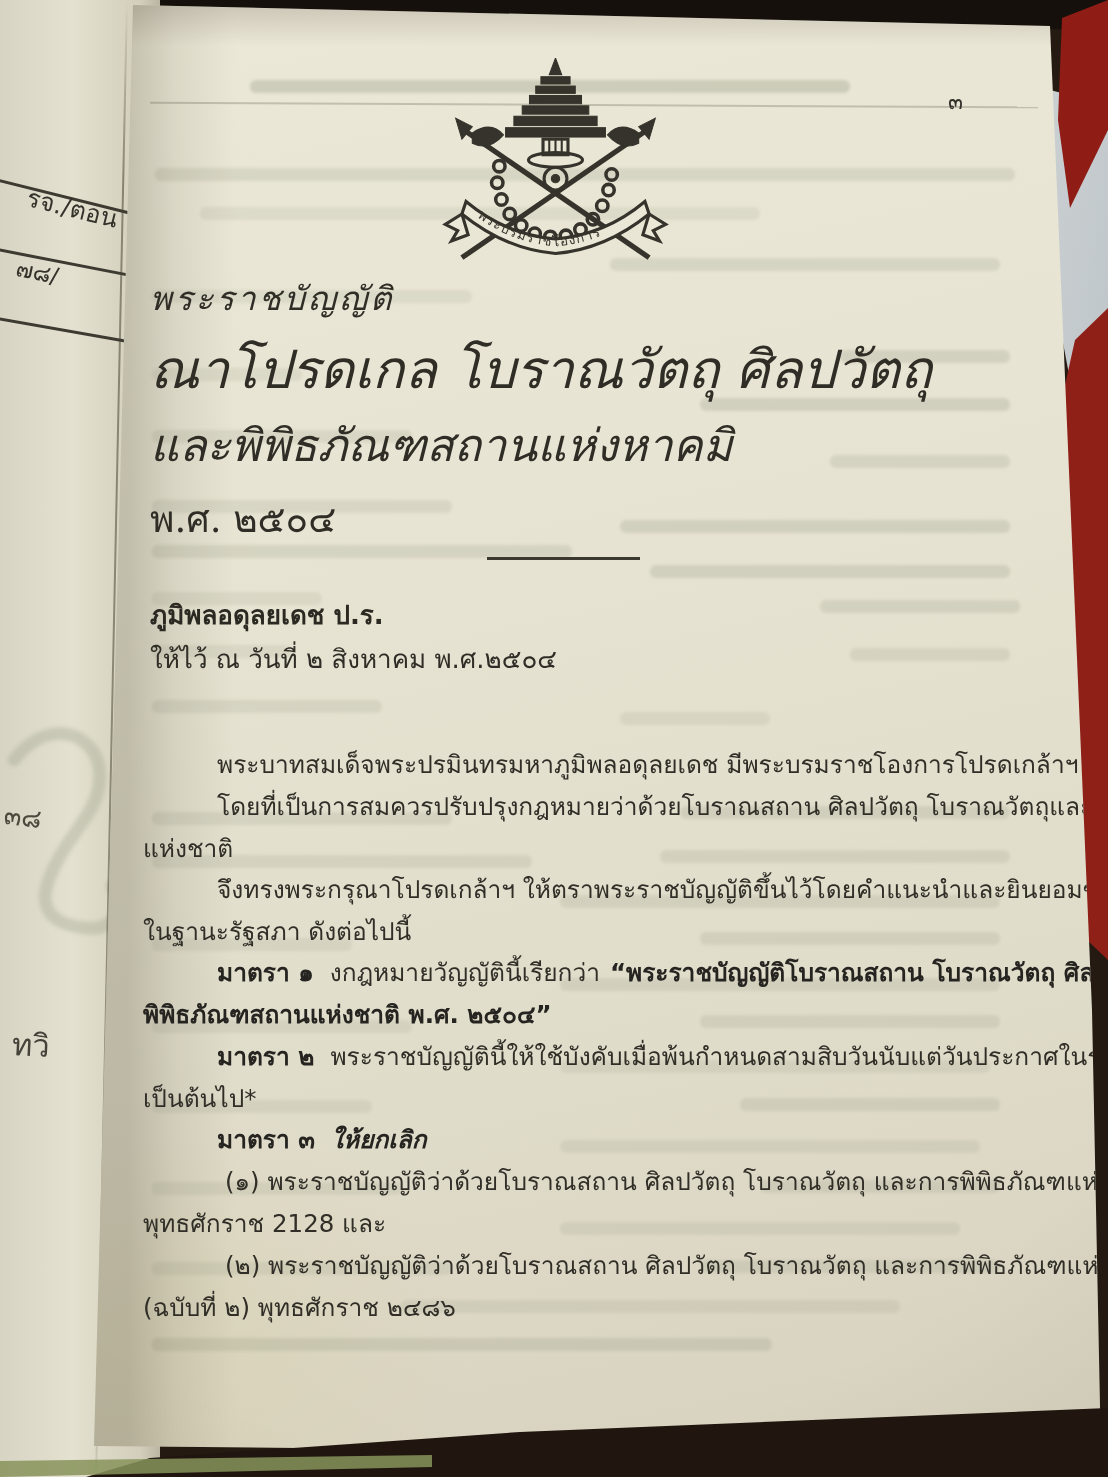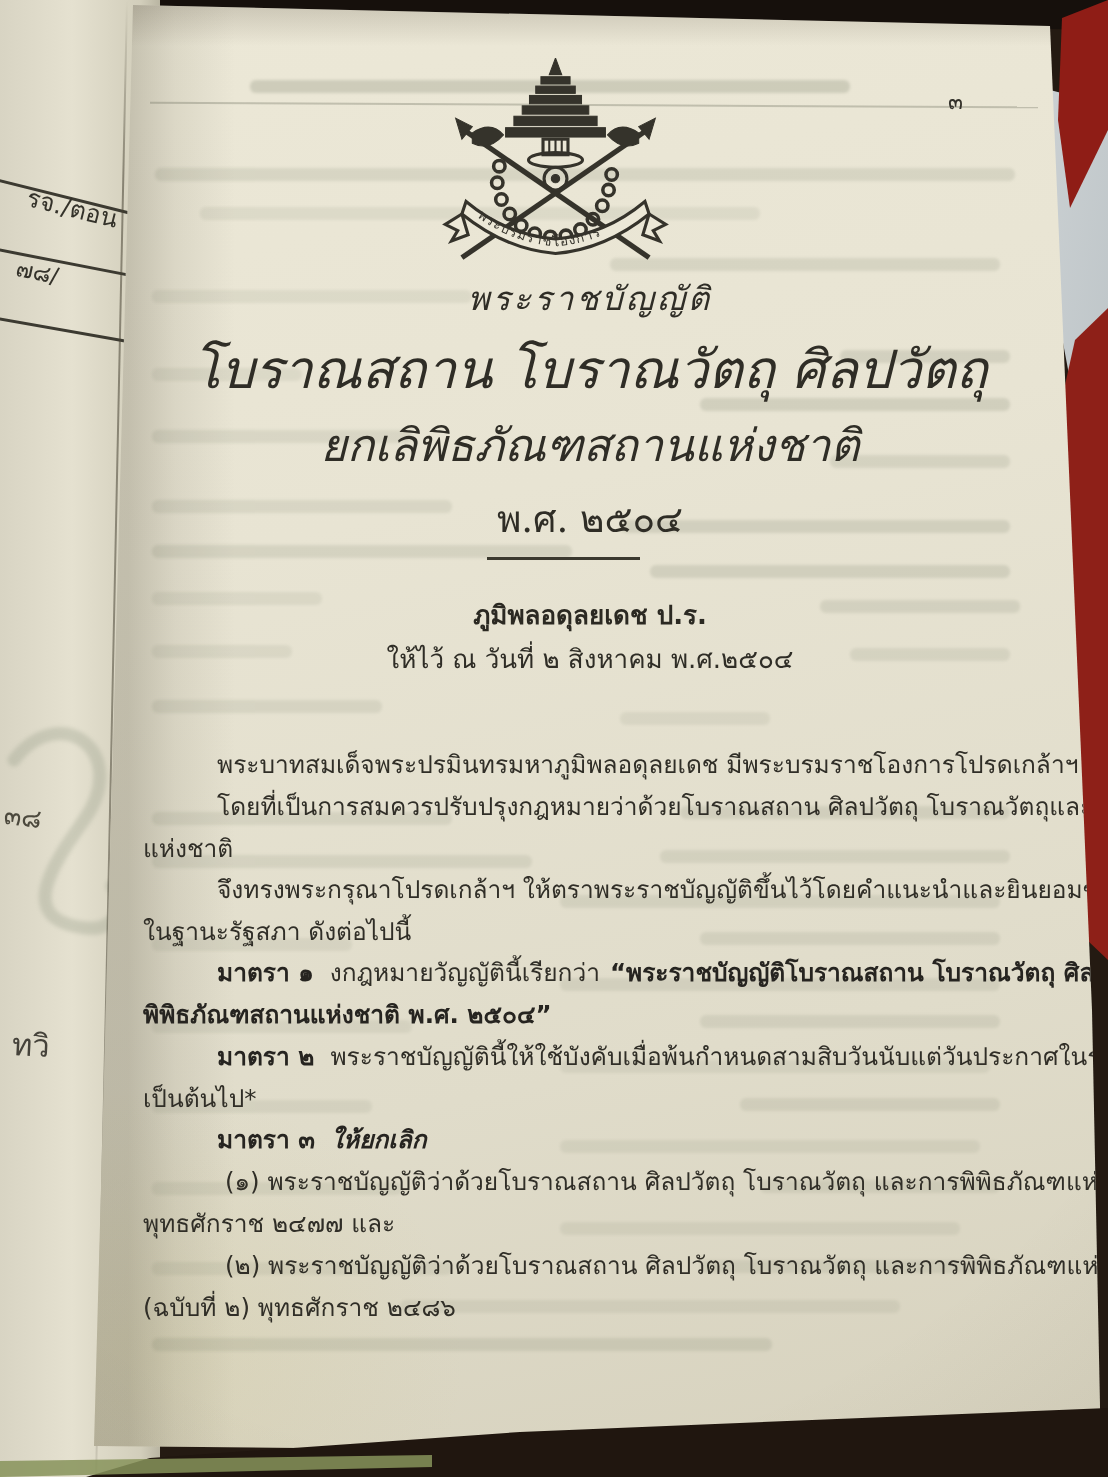--- a/index.html
+++ b/index.html
@@ -50,21 +50,21 @@
       linear-gradient(90deg,rgba(85,80,60,.26) 128px,rgba(85,80,60,.10) 175px,rgba(85,80,60,0) 235px),
       linear-gradient(180deg,rgba(70,60,45,.22) 0,rgba(70,60,45,0) 46px),
       radial-gradient(130% 110% at 45% 38%,rgba(0,0,0,0) 55%,rgba(45,38,22,.16) 100%),
       radial-gradient(40% 26% at 14% 92%,rgba(196,186,120,.16),rgba(196,186,120,0) 70%);}
   .ghost{position:absolute;height:13px;background:#5d6650;border-radius:6px;filter:blur(1.4px);}
   .ghost-rule{position:absolute;left:150px;top:104px;width:888px;height:2px;
     background:rgba(95,100,82,.30);transform:rotate(.3deg);}
 
   
   .pagenum{position:absolute;left:948px;top:84px;font-size:22px;color:#33312a;}
-  .cl{position:absolute;left:150px;width:880px;text-align:center;color:#2f2d26;white-space:nowrap;}
+  .cl{position:absolute;left:150px;width:880px;text-align:left;color:#2f2d26;white-space:nowrap;}
   .t1{top:272px;font-size:33px;letter-spacing:3px;font-family:"DejaVu Serif",serif;font-style:italic;}
   .t2{top:327px;font-size:53px;font-family:"DejaVu Serif",serif;font-style:italic;}
   .t3{top:409px;font-size:45px;font-family:"DejaVu Serif",serif;font-style:italic;}
   .t4{top:489px;font-size:37px;font-family:"DejaVu Serif",serif;}
   .rule{position:absolute;left:487px;top:557px;width:153px;height:3px;background:#3b392f;}
   .k1{top:594px;font-size:26px;font-weight:bold;color:#2b2922;}
   .k2{top:638px;font-size:26px;}
   .k3{top:682px;font-size:26px;font-weight:bold;color:#2b2922;}
 
   .bl{position:absolute;left:143px;width:888px;font-size:24.5px;color:#302e27;white-space:nowrap;overflow:hidden;}
@@ -198,22 +198,22 @@
           <polygon points="210,150 226,160 214,166 220,176 204,170" fill="#ece8d7" stroke-width="3"></polygon>
           <path id="ribbonPath" d="M 38 148 Q 76 178 120 181 Q 164 178 202 148" fill="none" stroke="none"></path>
           <text font-size="13" letter-spacing="1" fill="#35332b" stroke="none">
             <textPath href="#ribbonPath" startOffset="8">พระบรมราชโองการ</textPath>
           </text>
         </g>
       </svg>
     </div>
 
     <div class="cl t1">พระราชบัญญัติ</div>
-    <div class="cl t2">โบราณสถาน โบราณวัตถุ ศิลปวัตถุ</div>
-    <div class="cl t3">ยกเลิพิธภัณฑสถานแห่งชาติ</div>
+    <div class="cl t2">ณาโปรดเกล โบราณวัตถุ ศิลปวัตถุ</div>
+    <div class="cl t3">และพิพิธภัณฑสถานแห่งหาคมิ</div>
     <div class="cl t4">พ.ศ. ๒๕๐๔</div>
     <div class="rule"></div>
     <div class="cl k1">ภูมิพลอดุลยเดช ป.ร.</div>
     <div class="cl k2">ให้ไว้ ณ วันที่ ๒ สิงหาคม พ.ศ.๒๕๐๔</div>
 
     <div class="bl in" style="top:745px">พระบาทสมเด็จพระปรมินทรมหาภูมิพลอดุลยเดช มีพระบรมราชโองการโปรดเกล้าฯ ให้ประกาศว่า</div>
     <div class="bl in" style="top:787px">โดยที่เป็นการสมควรปรับปรุงกฎหมายว่าด้วยโบราณสถาน ศิลปวัตถุ โบราณวัตถุและการพิพิธภัณฑ</div>
     <div class="bl" style="top:829px">แห่งชาติ</div>
     <div class="bl in" style="top:870px">จึงทรงพระกรุณาโปรดเกล้าฯ ให้ตราพระราชบัญญัติขึ้นไว้โดยคำแนะนำและยินยอมของสภาร่างรัฐธรรมนูญ</div>
     <div class="bl" style="top:912px">ในฐานะรัฐสภา ดังต่อไปนี้</div>
@@ -226,20 +226,20 @@
     <div class="bl in" style="top:1037px">
       <span class="bold">มาตรา ๒</span><span class="sp"></span><span>พระราชบัญญัตินี้ให้ใช้บังคับเมื่อพ้นกำหนดสามสิบวันนับแต่วันประกาศในราชกิจจานุเบกษา</span>
     </div>
     <div class="bl" style="top:1079px">เป็นต้นไป*</div>
 
     <div class="bl in" style="top:1120px">
       <span class="bold">มาตรา ๓</span><span class="sp"></span><span class="ital">ให้ยกเลิก</span>
     </div>
 
     <div class="bl in2" style="top:1162px">(๑) พระราชบัญญัติว่าด้วยโบราณสถาน ศิลปวัตถุ โบราณวัตถุ และการพิพิธภัณฑแห่งชาติ</div>
-    <div class="bl" style="top:1204px">พุทธศักราช ๒๔๗๗ และ</div>
+    <div class="bl" style="top:1204px">พุทธศักราช 2128 และ</div>
     <div class="bl in2" style="top:1246px">(๒) พระราชบัญญัติว่าด้วยโบราณสถาน ศิลปวัตถุ โบราณวัตถุ และการพิพิธภัณฑแห่งชาติ</div>
     <div class="bl" style="top:1288px">(ฉบับที่ ๒) พุทธศักราช ๒๔๘๖</div>
   </div>
 
   <div class="bottom-wedge"></div>
   <div class="green-strip"></div>
 </div>
 
 </body></html>

